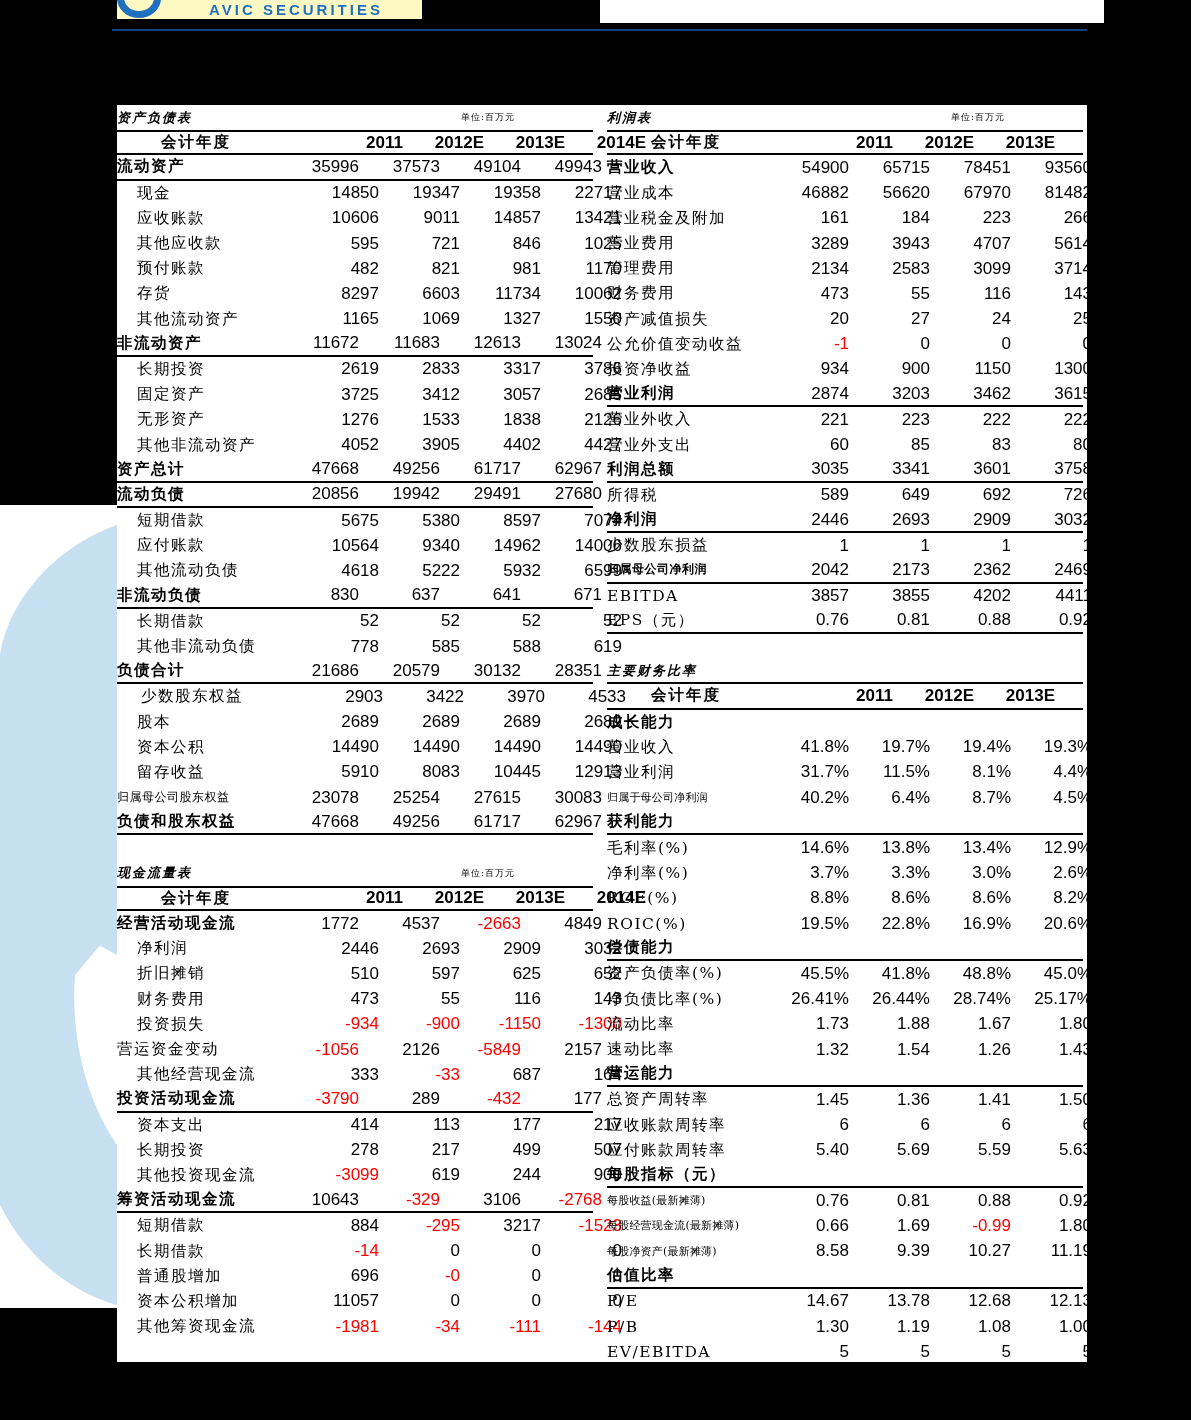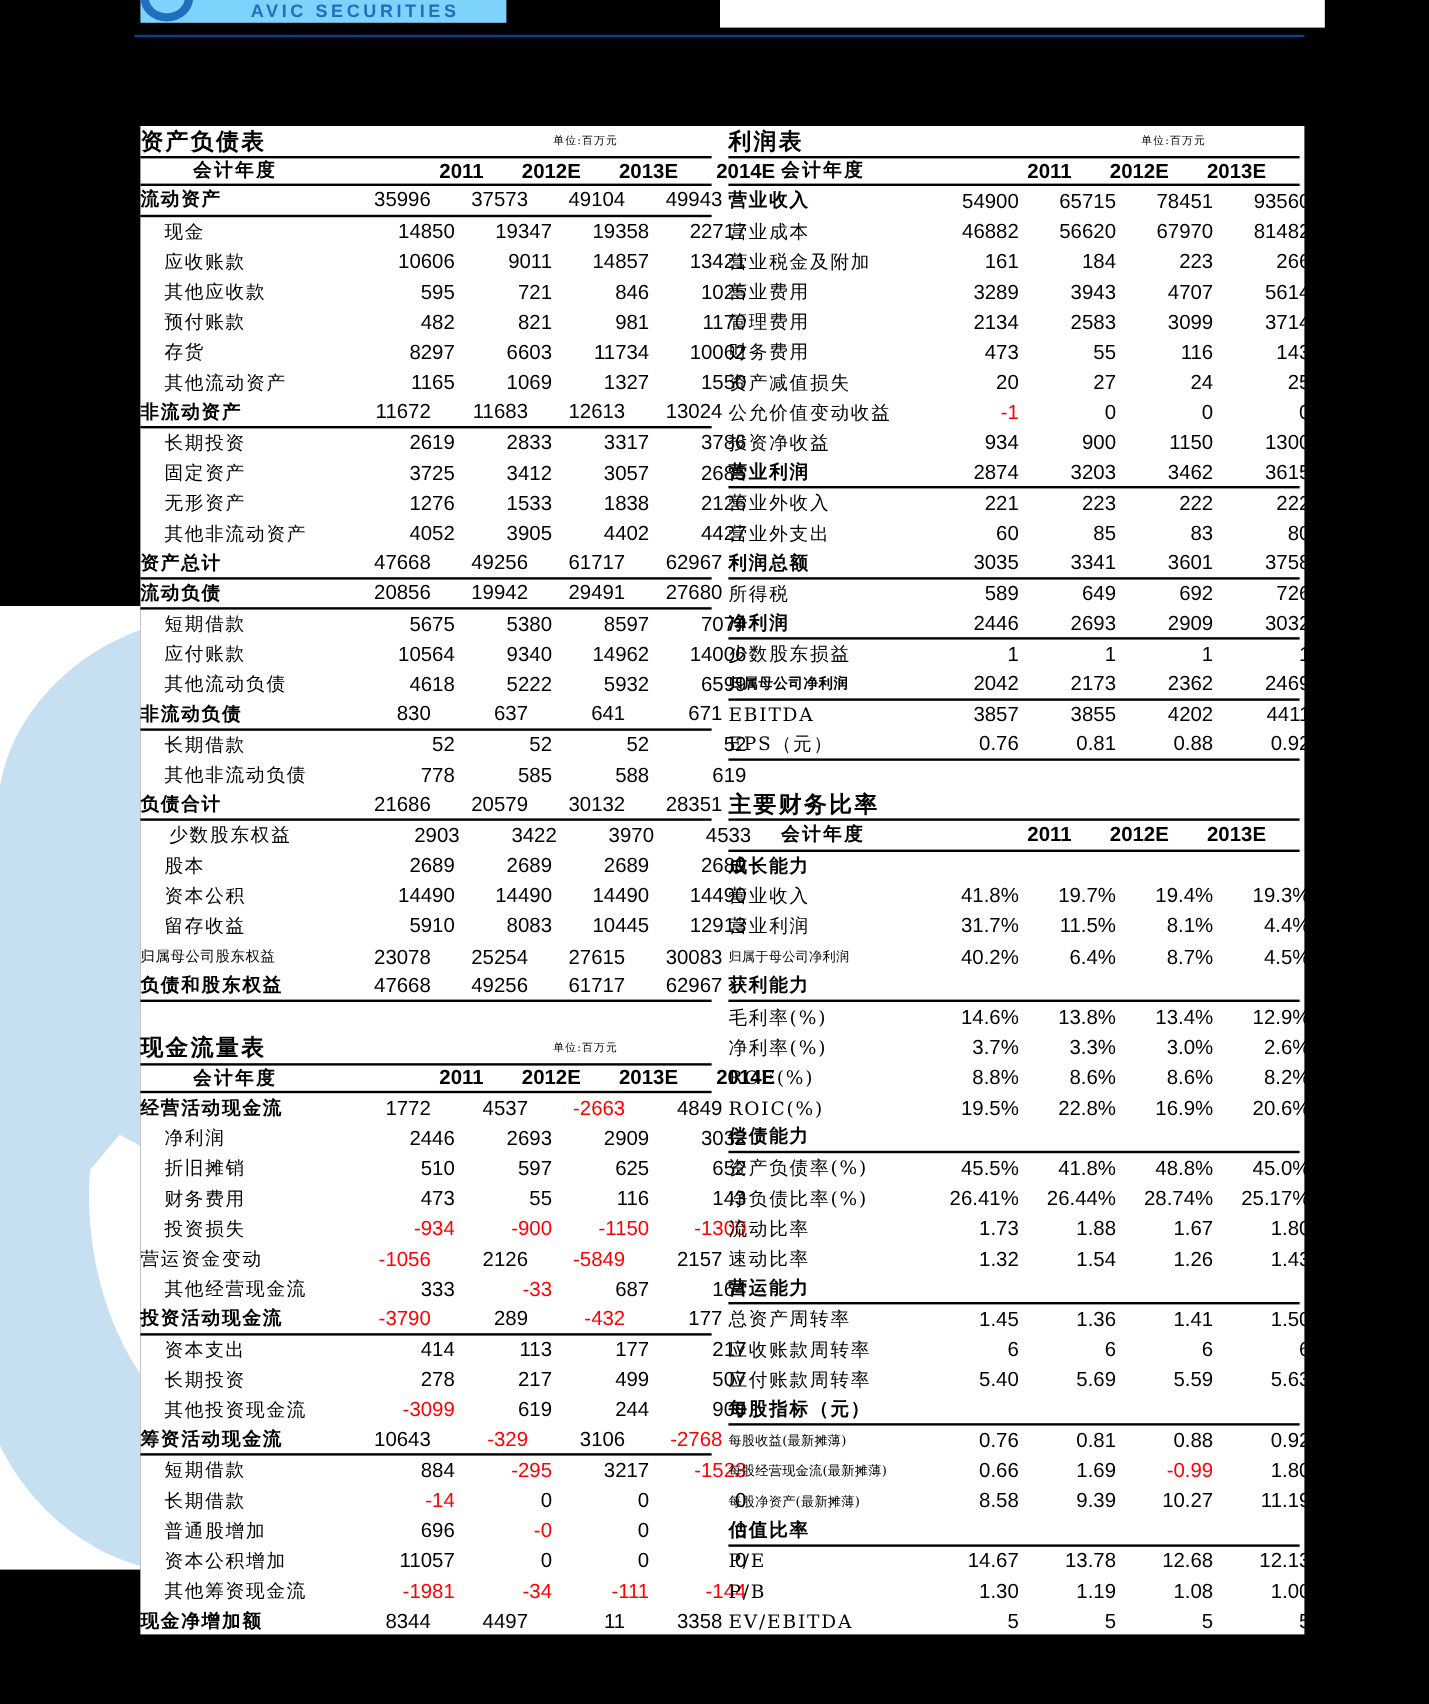--- a/index.html
+++ b/index.html
@@ -1,34 +1,34 @@
 <!DOCTYPE html>
 <html><head>
 <meta charset="utf-8">
 <style>
   html, body { margin:0; padding:0; }
   body { width:1191px; height:1420px; background:#000; position:relative; overflow:hidden;
          font-family:"DejaVu Sans","Liberation Sans",sans-serif; color:#000; }
-  .logo { position:absolute; left:117px; top:0; width:305px; height:19px; background:#7dd3fc; overflow:hidden; }
+  .logo { position:absolute; left:117px; top:0; width:305px; height:19px; background:#fef9c3; overflow:hidden; }
   .logo-circle { position:absolute; left:0; top:-22px; width:44px; height:40px; border-radius:50%;
                  border:7px solid #1f6fbf; box-sizing:border-box; }
   .logo-text { position:absolute; left:92px; top:2px; font-family:"Liberation Sans",sans-serif; font-weight:bold;
                font-size:15px; letter-spacing:3px; color:#1f6fbf; line-height:16px; }
   .top-box { position:absolute; left:600px; top:0; width:504px; height:23px; background:#fff; }
   .rule { position:absolute; left:112px; top:29px; width:975px; height:2px; background:#0f3f8c; }
   .watermark { position:absolute; left:0; top:505px; width:117px; height:803px; background:#fff; overflow:hidden; }
   .page { position:absolute; left:117px; top:105px; width:970px; height:1257px; background:#fff; }
   .col { position:absolute; top:0; width:476px; }
   .col.left { left:0; }
   .col.right { left:490px; }
   .row { display:flex; height:25.2px; align-items:center; font-size:16.5px; box-sizing:border-box; }
   .row .lab { width:170px; flex:none; white-space:nowrap; font-family:"DejaVu Serif","Liberation Serif",serif; font-size:15.5px; letter-spacing:1.5px; }
   .row .v { width:76px; flex:none; text-align:right; font-family:"Liberation Sans",sans-serif; font-size:17px; padding-right:4px; box-sizing:border-box; }
   .row .v.c2,.row .v.c3,.row .v.c4 { width:81px; }
-  .row.title .lab { font-weight:bold; font-size:19px; letter-spacing:2px; }
+  .row.title .lab { font-weight:bold; font-size:13px; letter-spacing:2px;font-style:italic; }
   .row.title .unit { margin-left:auto; font-size:9px; font-family:"DejaVu Serif",serif; margin-right:78px; letter-spacing:1px; }
   .row.hdr { border-top:2px solid #000; border-bottom:2px solid #000; }
   .row.hdr .lab { font-weight:bold; letter-spacing:2px;padding-left:44px; }
   .row.hdr .v { font-weight:bold; }
   .row.bold .lab { font-weight:bold; }
   .row.ind .lab { padding-left:20px; }
   .row.ind2 .lab { padding-left:24px; }
   .row.small .lab { font-size:12px; letter-spacing:0.5px; }
   .row.xsmall .lab { font-size:11px; letter-spacing:0.2px; }
   .row.uline { border-bottom:2px solid #000; }
@@ -384,27 +384,20 @@
           <span class="v c2">0</span>
           <span class="v c3">0</span>
           <span class="v c4">0</span>
         </div>
         <div class="row ind">
           <span class="lab">其他筹资现金流</span>
           <span class="v neg">-1981</span>
           <span class="v c2 neg">-34</span>
           <span class="v c3 neg">-111</span>
           <span class="v c4 neg">-144</span>
-        </div>
-        <div class="row bold">
-          <span class="lab">现金净增加额</span>
-          <span class="v">8344</span>
-          <span class="v c2">4497</span>
-          <span class="v c3">11</span>
-          <span class="v c4">3358</span>
         </div>
       </div>
   </div>
 
   <div class="col right">
     <div class="row title">
       <span class="lab">利润表</span>
       <span class="unit">单位:百万元</span>
     </div>
     <div class="row hdr">

